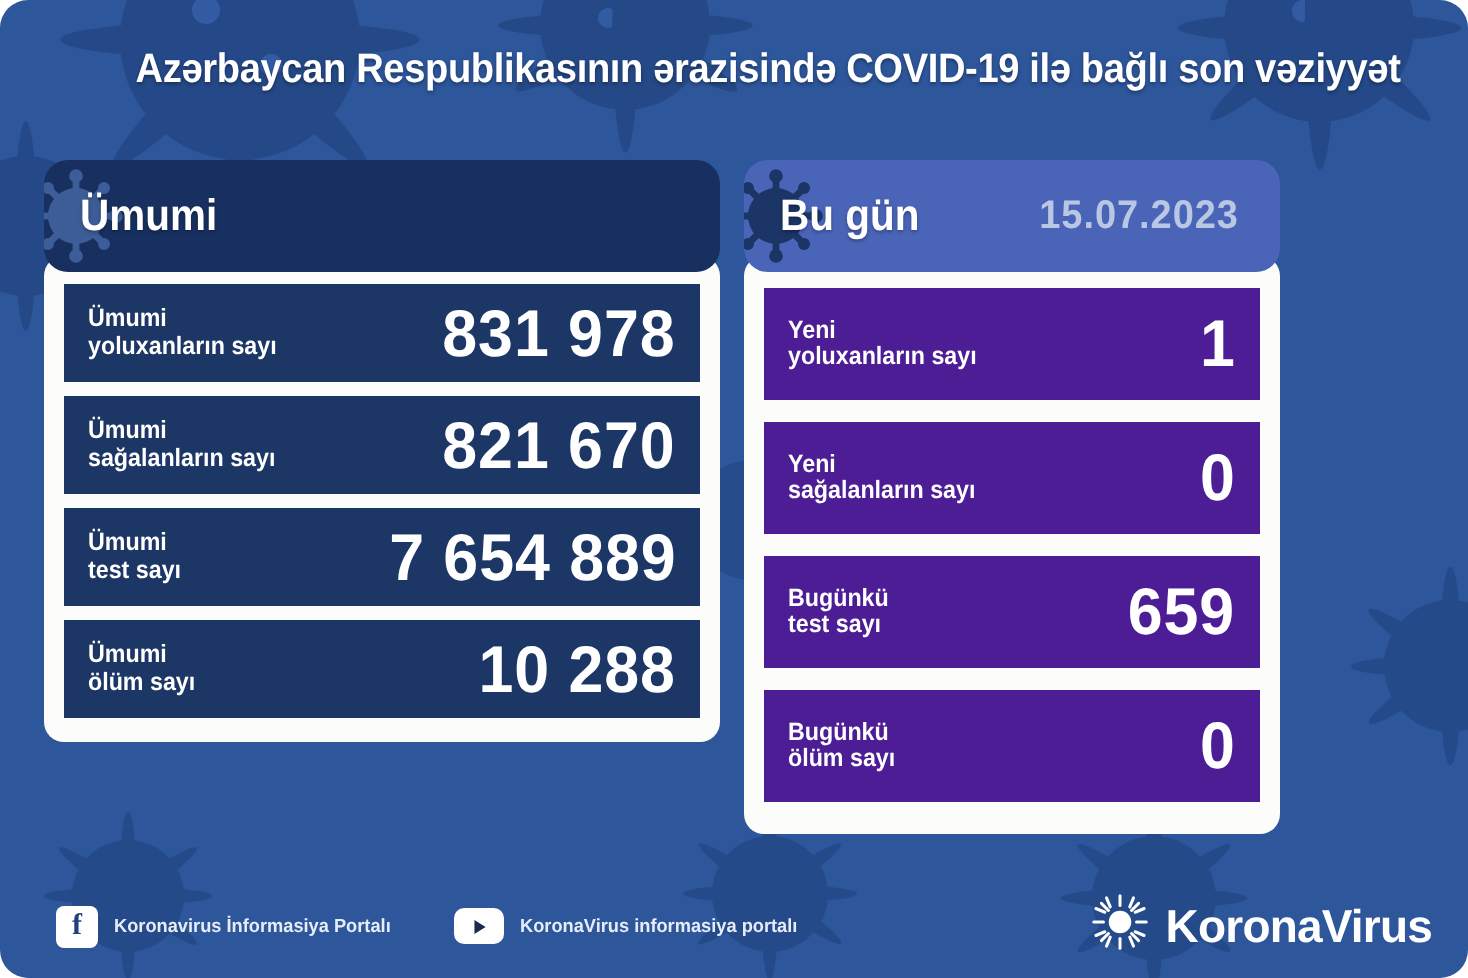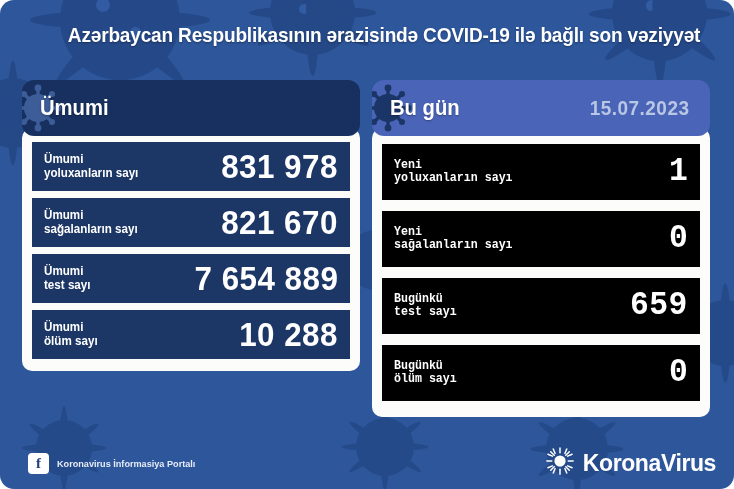--- a/index.html
+++ b/index.html
@@ -144,21 +144,21 @@
     gap: 7px;
   }
 
   .stat-row {
     display: flex;
     align-items: center;
     height: 49px;
     padding: 0 12px;
   }
   .stat-row.left  { background: #1c3665; }
-  .stat-row.right { background: #000000; font-family: Liberation Mono, monospace; }
+  .stat-row.right { background: #4c1d95; }
 
   .stat-label {
     color: #ffffff;
     font-size: 12.5px;
     font-weight: bold;
     line-height: 13.5px;
     transform: scaleX(0.93);
     transform-origin: left center;
     white-space: pre-line;
   }
@@ -338,21 +338,21 @@
         <span class="stat-value">7 654 889</span>
       </div>
       <div class="stat-row left">
         <span class="stat-label">Ümumi
 ölüm sayı</span>
         <span class="stat-value">10 288</span>
       </div>
     </div>
   </div>
 
-  <div class="panel" style="left:372px;top:80px;width:338px;">
+  <div class="panel" style="left:372px;top:80px;width:268px;">
     <div class="panel-head right">
       <span class="head-virus">
         <svg width="52" height="52" viewBox="0 0 52 52">
           <g fill="#16305e">
             <circle cx="26" cy="26" r="14"></circle>
             <g stroke="#16305e" stroke-width="3.4" stroke-linecap="round">
               <line x1="26" y1="6" x2="26" y2="16"></line>
               <line x1="26" y1="36" x2="26" y2="46"></line>
               <line x1="6" y1="26" x2="16" y2="26"></line>
               <line x1="36" y1="26" x2="46" y2="26"></line>
@@ -400,20 +400,28 @@
   </div>
 
   <div class="footer">
 
     <div class="social">
       <span class="ic ic-fb">f</span>
       <span class="social-label">Koronavirus İnformasiya Portalı</span>
     </div>
 
 
+    <div class="social">
+      <span class="ic ic-yt">
+        <svg width="11" height="11" viewBox="0 0 12 12">
+          <polygon points="3.5,2.2 9.6,6 3.5,9.8" fill="#1b2b4d"></polygon>
+        </svg>
+      </span>
+      <span class="social-label">KoronaVirus informasiya portalı</span>
+    </div>
 
     <div class="brand">
       <span>
         <svg width="30" height="30" viewBox="0 0 40 40">
           <g fill="#ffffff">
             <circle cx="20" cy="20" r="7.5"></circle>
             <g stroke="#ffffff" stroke-width="2" stroke-linecap="round">
               <line x1="20" y1="2.5" x2="20" y2="9"></line>
               <line x1="20" y1="31" x2="20" y2="37.5"></line>
               <line x1="2.5" y1="20" x2="9" y2="20"></line>

